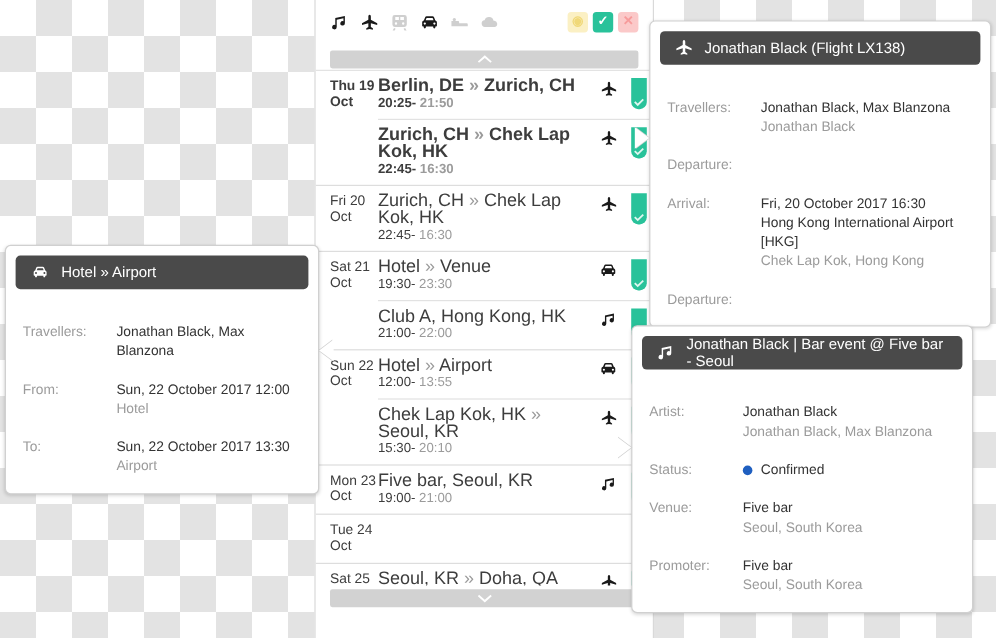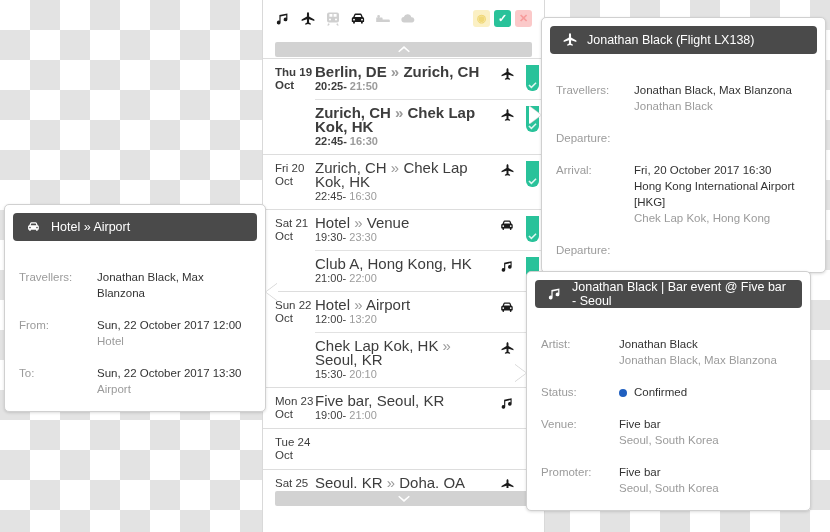--- a/index.html
+++ b/index.html
@@ -298,21 +298,21 @@
       </div>
       <div class="day-group">
         <div class="day-label">
           <div>Sun 22</div>
           <div>Oct</div>
         </div>
         <div class="day-rows">
           <div class="ev-row">
             <div class="ev-text">
               <div class="ev-title"><span>Hotel</span><span class="sep"> » </span><span>Airport</span></div>
-              <div class="ev-time"><span>12:00-</span><span class="t-end"> 13:20</span></div>
+              <div class="ev-time"><span>12:00-</span><span class="t-end"> 13:55</span></div>
             </div>
             <div class="ev-icon">
               <svg width="16" height="15" viewBox="0 0 16 16">
                 <path fill="#1a1a1a" d="M3.2 6.1 4.3 3.4c.2-.5.7-.8 1.2-.8h5c.5 0 1 .3 1.2.8l1.1 2.7c.8.2 1.3.9 1.3 1.7v2.6c0 .4-.3.7-.7.7h-.6v.7a.9.9 0 0 1-1.8 0v-.7H4.9v.7a.9.9 0 1 1-1.8 0v-.7h-.6c-.4 0-.7-.3-.7-.7V7.8c0-.8.5-1.5 1.4-1.7zm1.5-.2h6.6L10.5 4H5.5zM4 7.7a.95.95 0 1 0 0 1.9.95.95 0 0 0 0-1.9zm8 0a.95.95 0 1 0 0 1.9.95.95 0 0 0 0-1.9z"></path>
               </svg>
             </div>
             <div class="ev-badge">
               <span class="badge">
                 <svg width="9" height="8" viewBox="0 0 10 9">
                   <path fill="#ffffff" opacity="0.85" d="M3.8 8.4 0.4 5 1.6 3.8l2.2 2.2L8.4 1.4 9.6 2.6z"></path>

